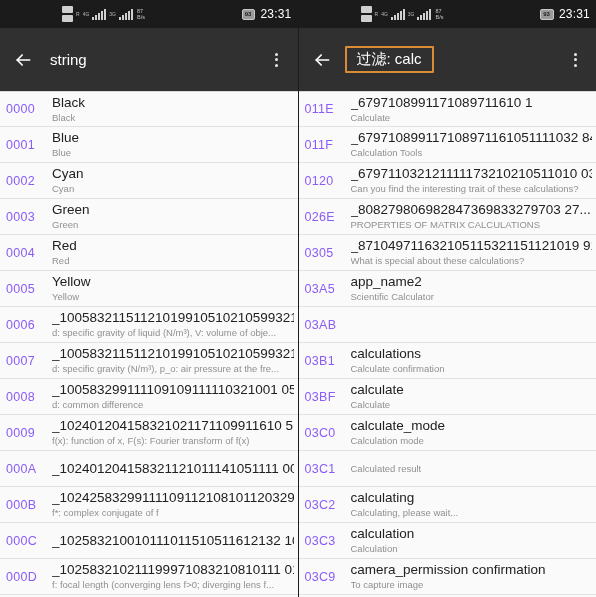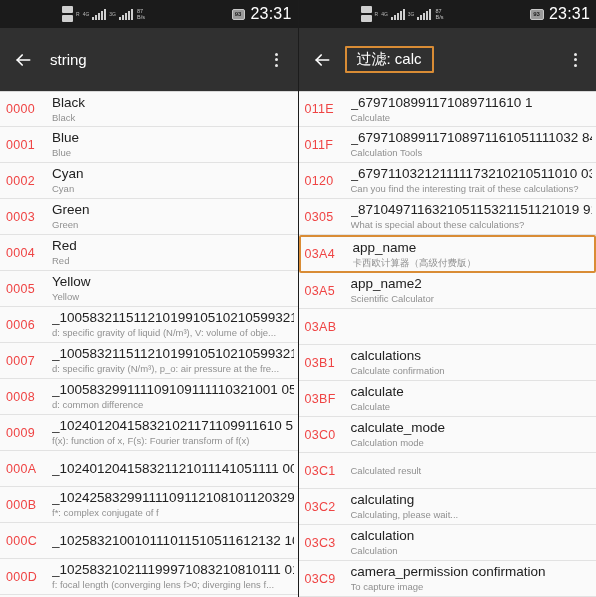--- a/index.html
+++ b/index.html
@@ -129,21 +129,21 @@
   }
   .battery::after {
     content: "";
     position: relative;
     right: -3px;
     width: 1px;
     height: 4px;
     background: #c9c9c9;
   }
   .clock {
-    font-size: 16px;
+    font-size: 12px;
     color: #ffffff;
     letter-spacing: 0.2px;
   }
 
   
   .appbar {
     height: 39px;
     flex: 0 0 39px;
     background: #303030;
     display: flex;
@@ -205,21 +205,21 @@
     border-bottom: 1px solid #e2e2e2;
     display: flex;
     align-items: center;
     padding: 0 4px 0 6px;
     background: #fafafa;
     position: relative;
   }
   .row.first { border-top: 1px solid #d8d8d8; }
   .row-id {
     font-size: 12.5px;
-    color: #ef4444;
+    color: #8b5cf6;
     letter-spacing: 0.3px;
     flex: 0 0 auto;
     width: 40px;
     white-space: nowrap;
   }
   .row-texts {
     margin-left: 6px;
     min-width: 0;
     flex: 1 1 auto;
     overflow: hidden;
@@ -485,33 +485,33 @@
           </div>
         </div>
         <div class="row">
           <div class="row-id">0120</div>
           <div class="row-texts">
             <div class="row-title">_679711032121111173210210511010 03...</div>
             <div class="row-sub">Can you find the interesting trait of these calculations?</div>
           </div>
         </div>
         <div class="row">
+          <div class="row-id">026E</div>
+          <div class="row-texts">
+            <div class="row-title">_808279806982847369833279703 27...</div>
+            <div class="row-sub">PROPERTIES OF MATRIX CALCULATIONS</div>
+          </div>
+        </div>
+        <div class="row">
           <div class="row-id">0305</div>
           <div class="row-texts">
             <div class="row-title">_871049711632105115321151121019 91...</div>
             <div class="row-sub">What is special about these calculations?</div>
           </div>
         </div>
-        <div class="row highlight">
-          <div class="row-id">03A4</div>
-          <div class="row-texts">
-            <div class="row-title">app_name</div>
-            <div class="row-sub">卡西欧计算器（高级付费版）</div>
-          </div>
-        </div>
         <div class="row">
           <div class="row-id">03A5</div>
           <div class="row-texts">
             <div class="row-title">app_name2</div>
             <div class="row-sub">Scientific Calculator</div>
           </div>
         </div>
         <div class="row">
           <div class="row-id">03AB</div>
         </div>

